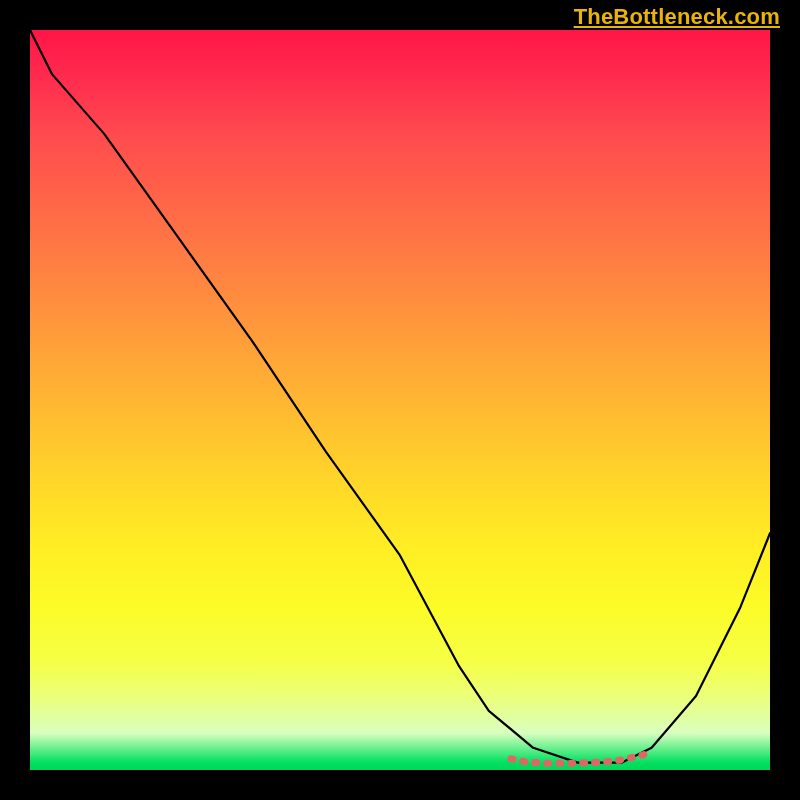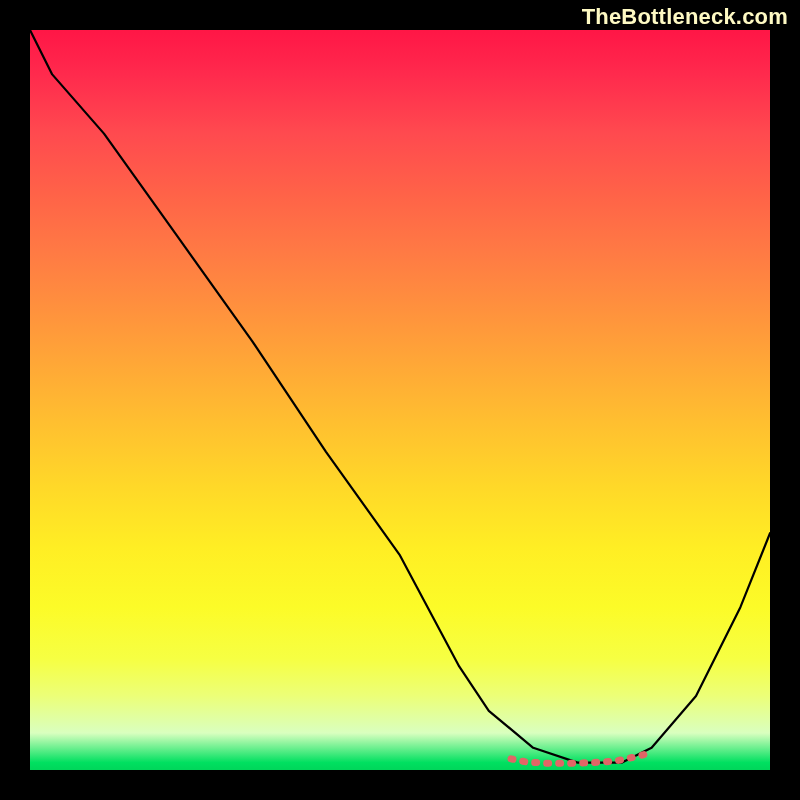--- a/index.html
+++ b/index.html
@@ -13,26 +13,27 @@
   }
   .frame {
     position: relative;
     width: 800px;
     height: 800px;
     background: #000;
   }
   .watermark {
     position: absolute;
     top: 4px;
-    right: 12px;
-    color: #fef9c3;
+    right: 20px;
+    color: #eab308;
     font-size: 22px;
     font-weight: 600;
     letter-spacing: 0.2px;
     z-index: 5;
+    text-decoration: underline;
   }
   .plot-area {
     position: absolute;
     left: 30px;
     top: 30px;
     width: 740px;
     height: 740px;
     overflow: hidden;
   }
   .gradient {

